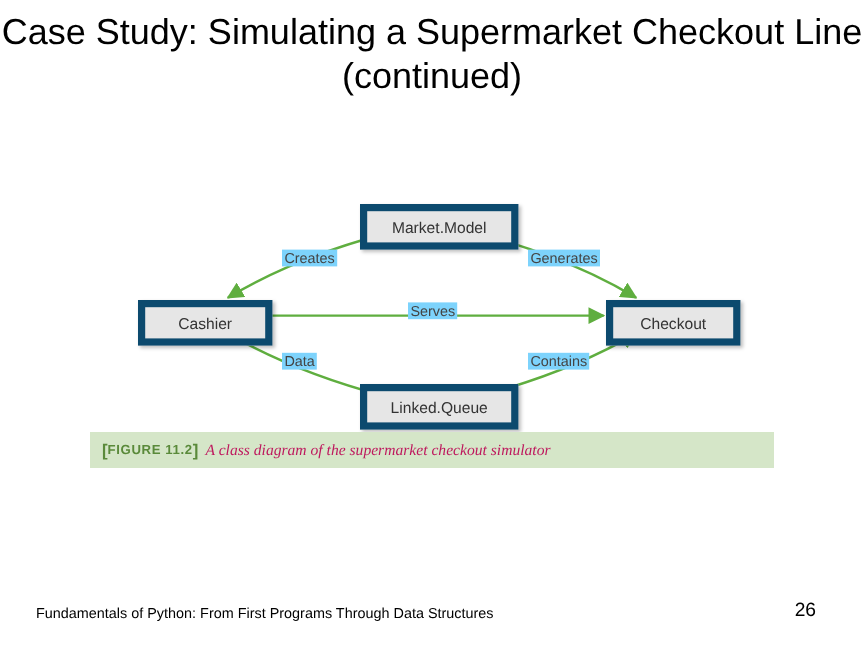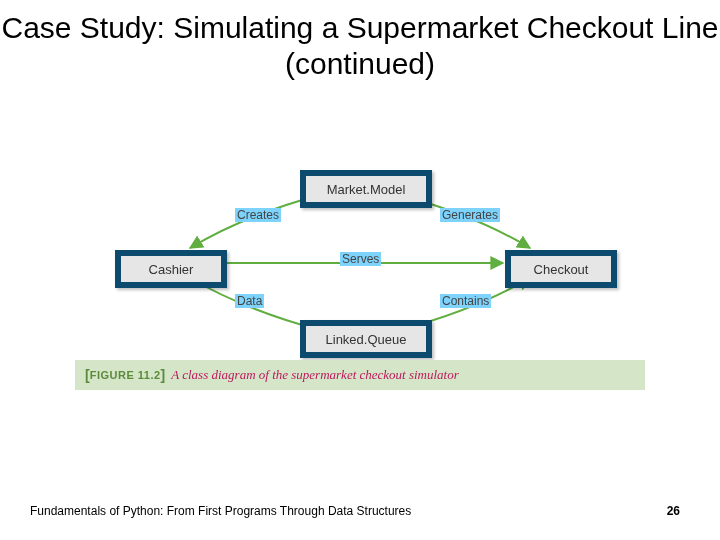--- a/index.html
+++ b/index.html
@@ -100,22 +100,21 @@
   .footer-left {
     position: absolute;
     left: 30px;
     bottom: 22px;
     font-size: 12px;
   }
   .footer-right {
     position: absolute;
     right: 40px;
     bottom: 22px;
-    font-size: 12px;
-    font-weight: bold;
+    font-size: 16px;
   }
   svg.arrows {
     position: absolute;
     left: 0;
     top: 0;
     width: 570px;
     height: 200px;
     pointer-events: none;
   }
 </style>

